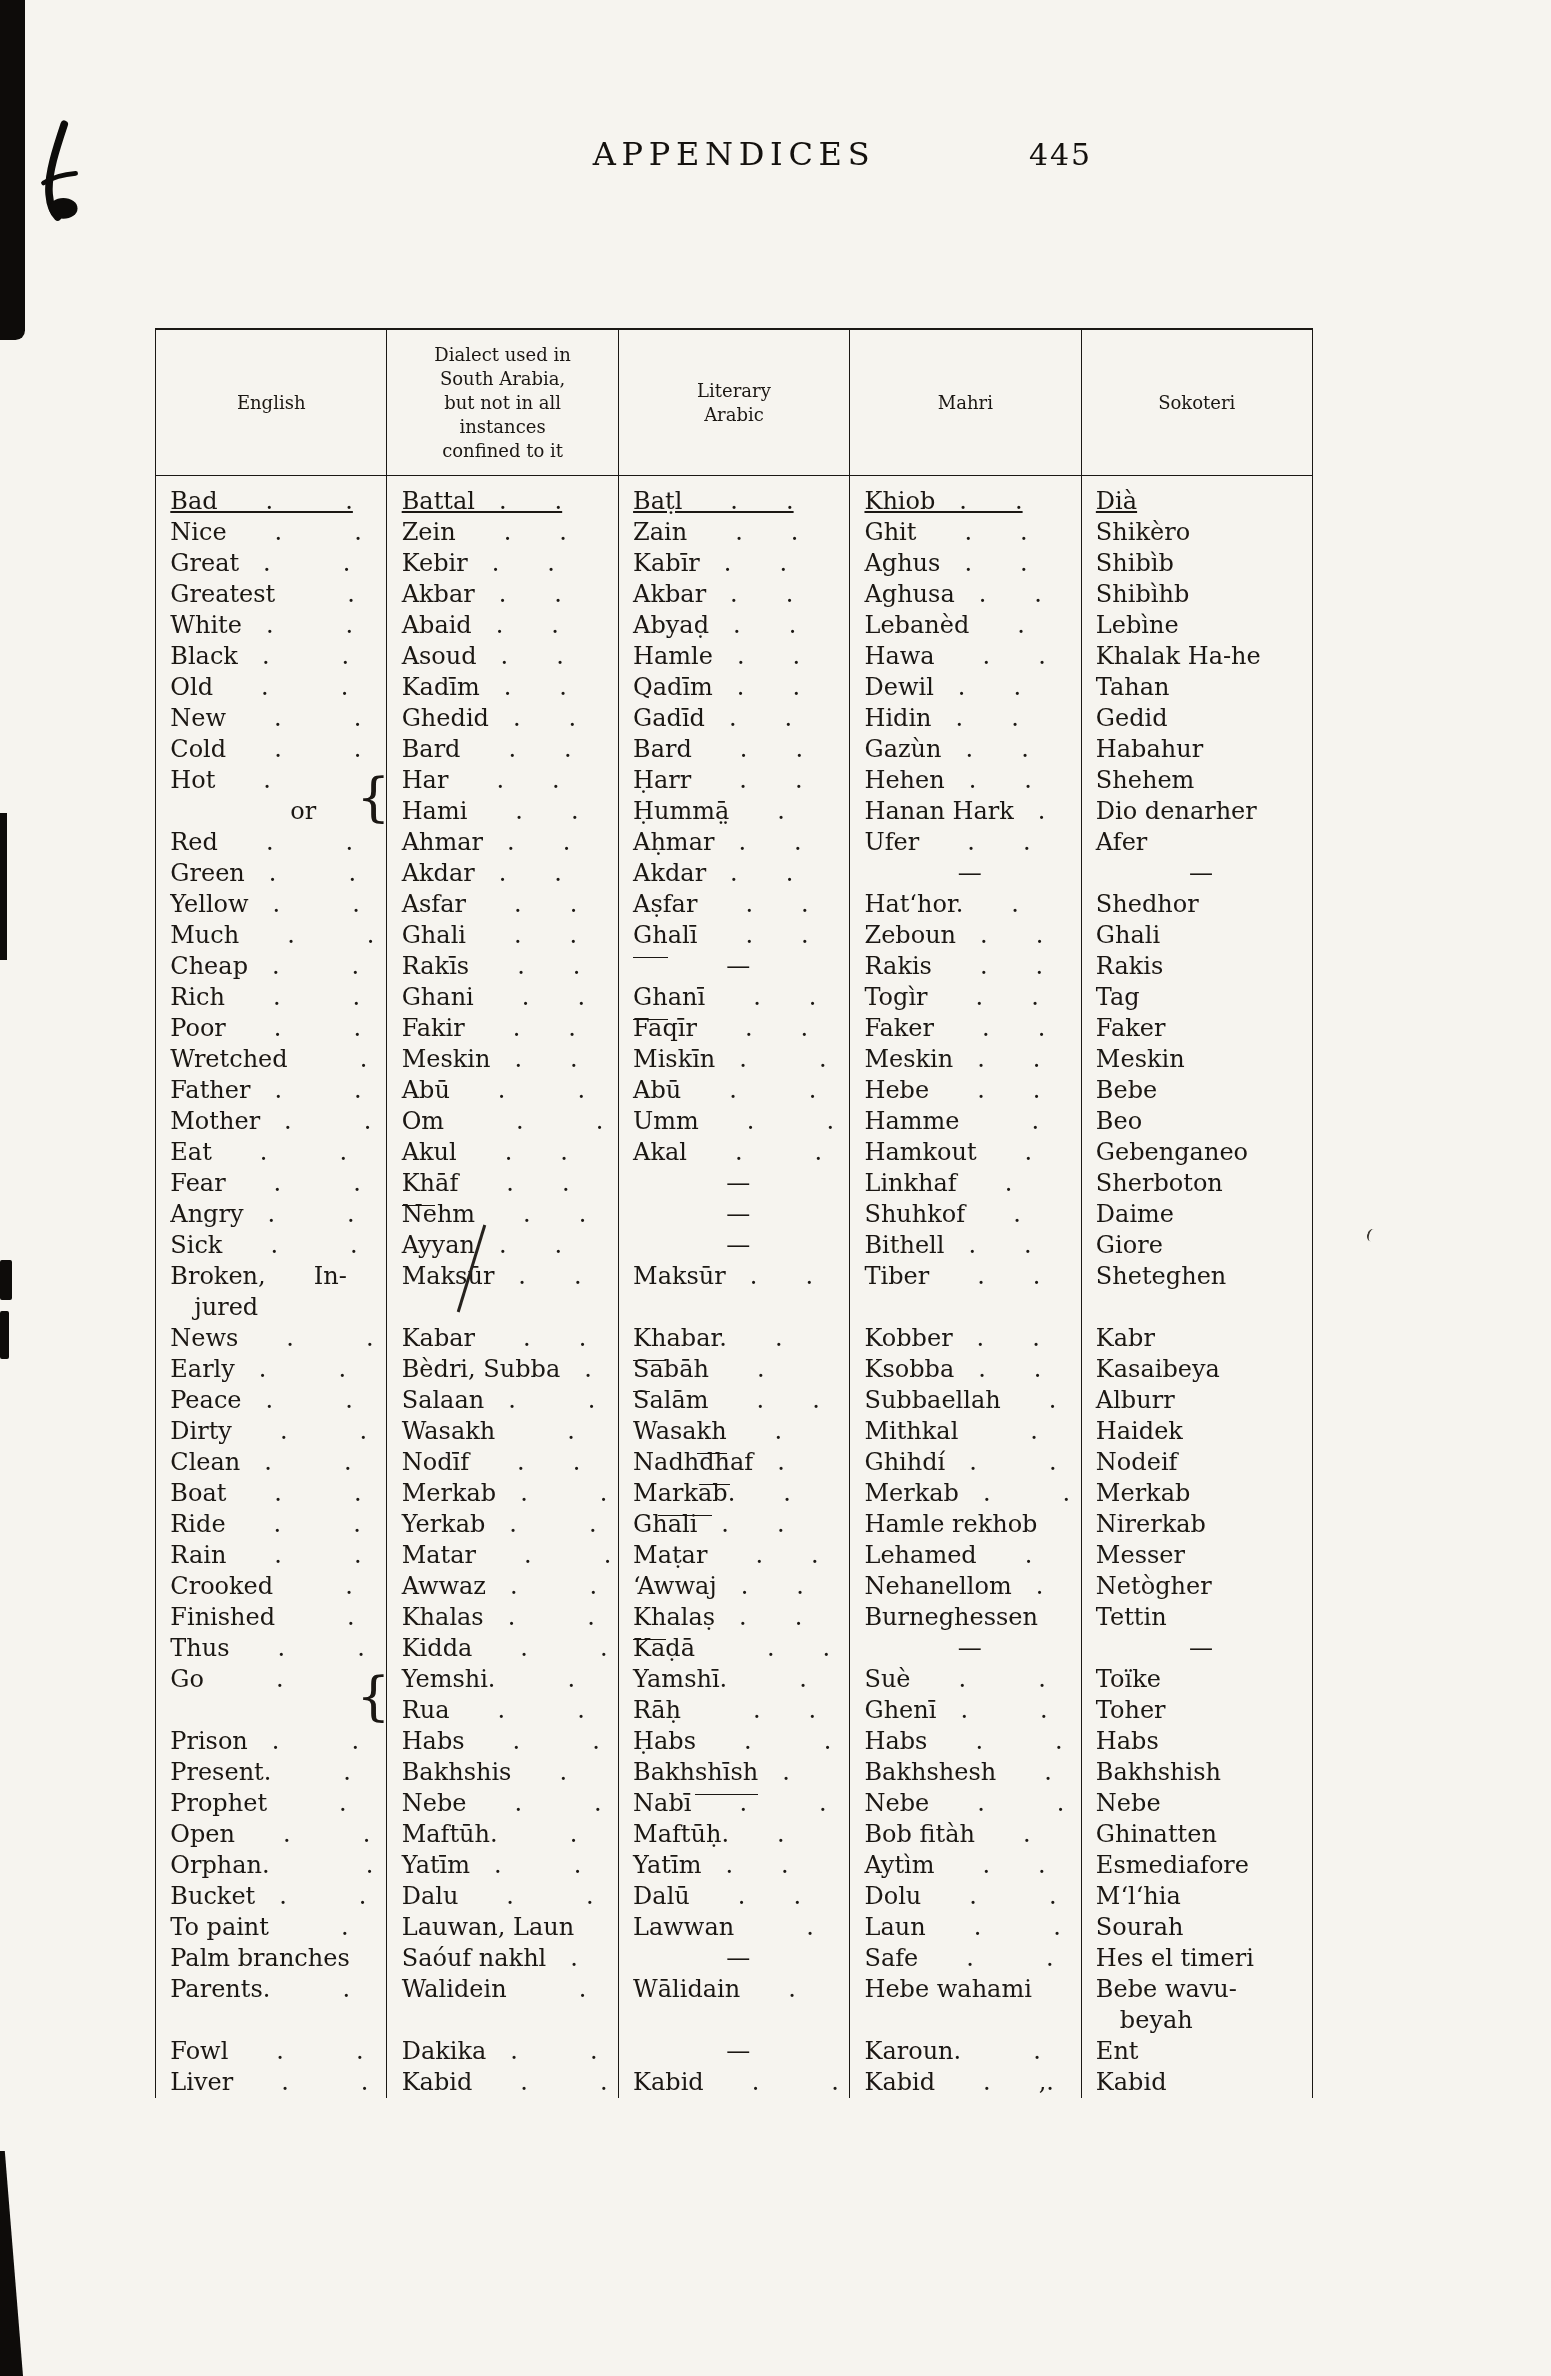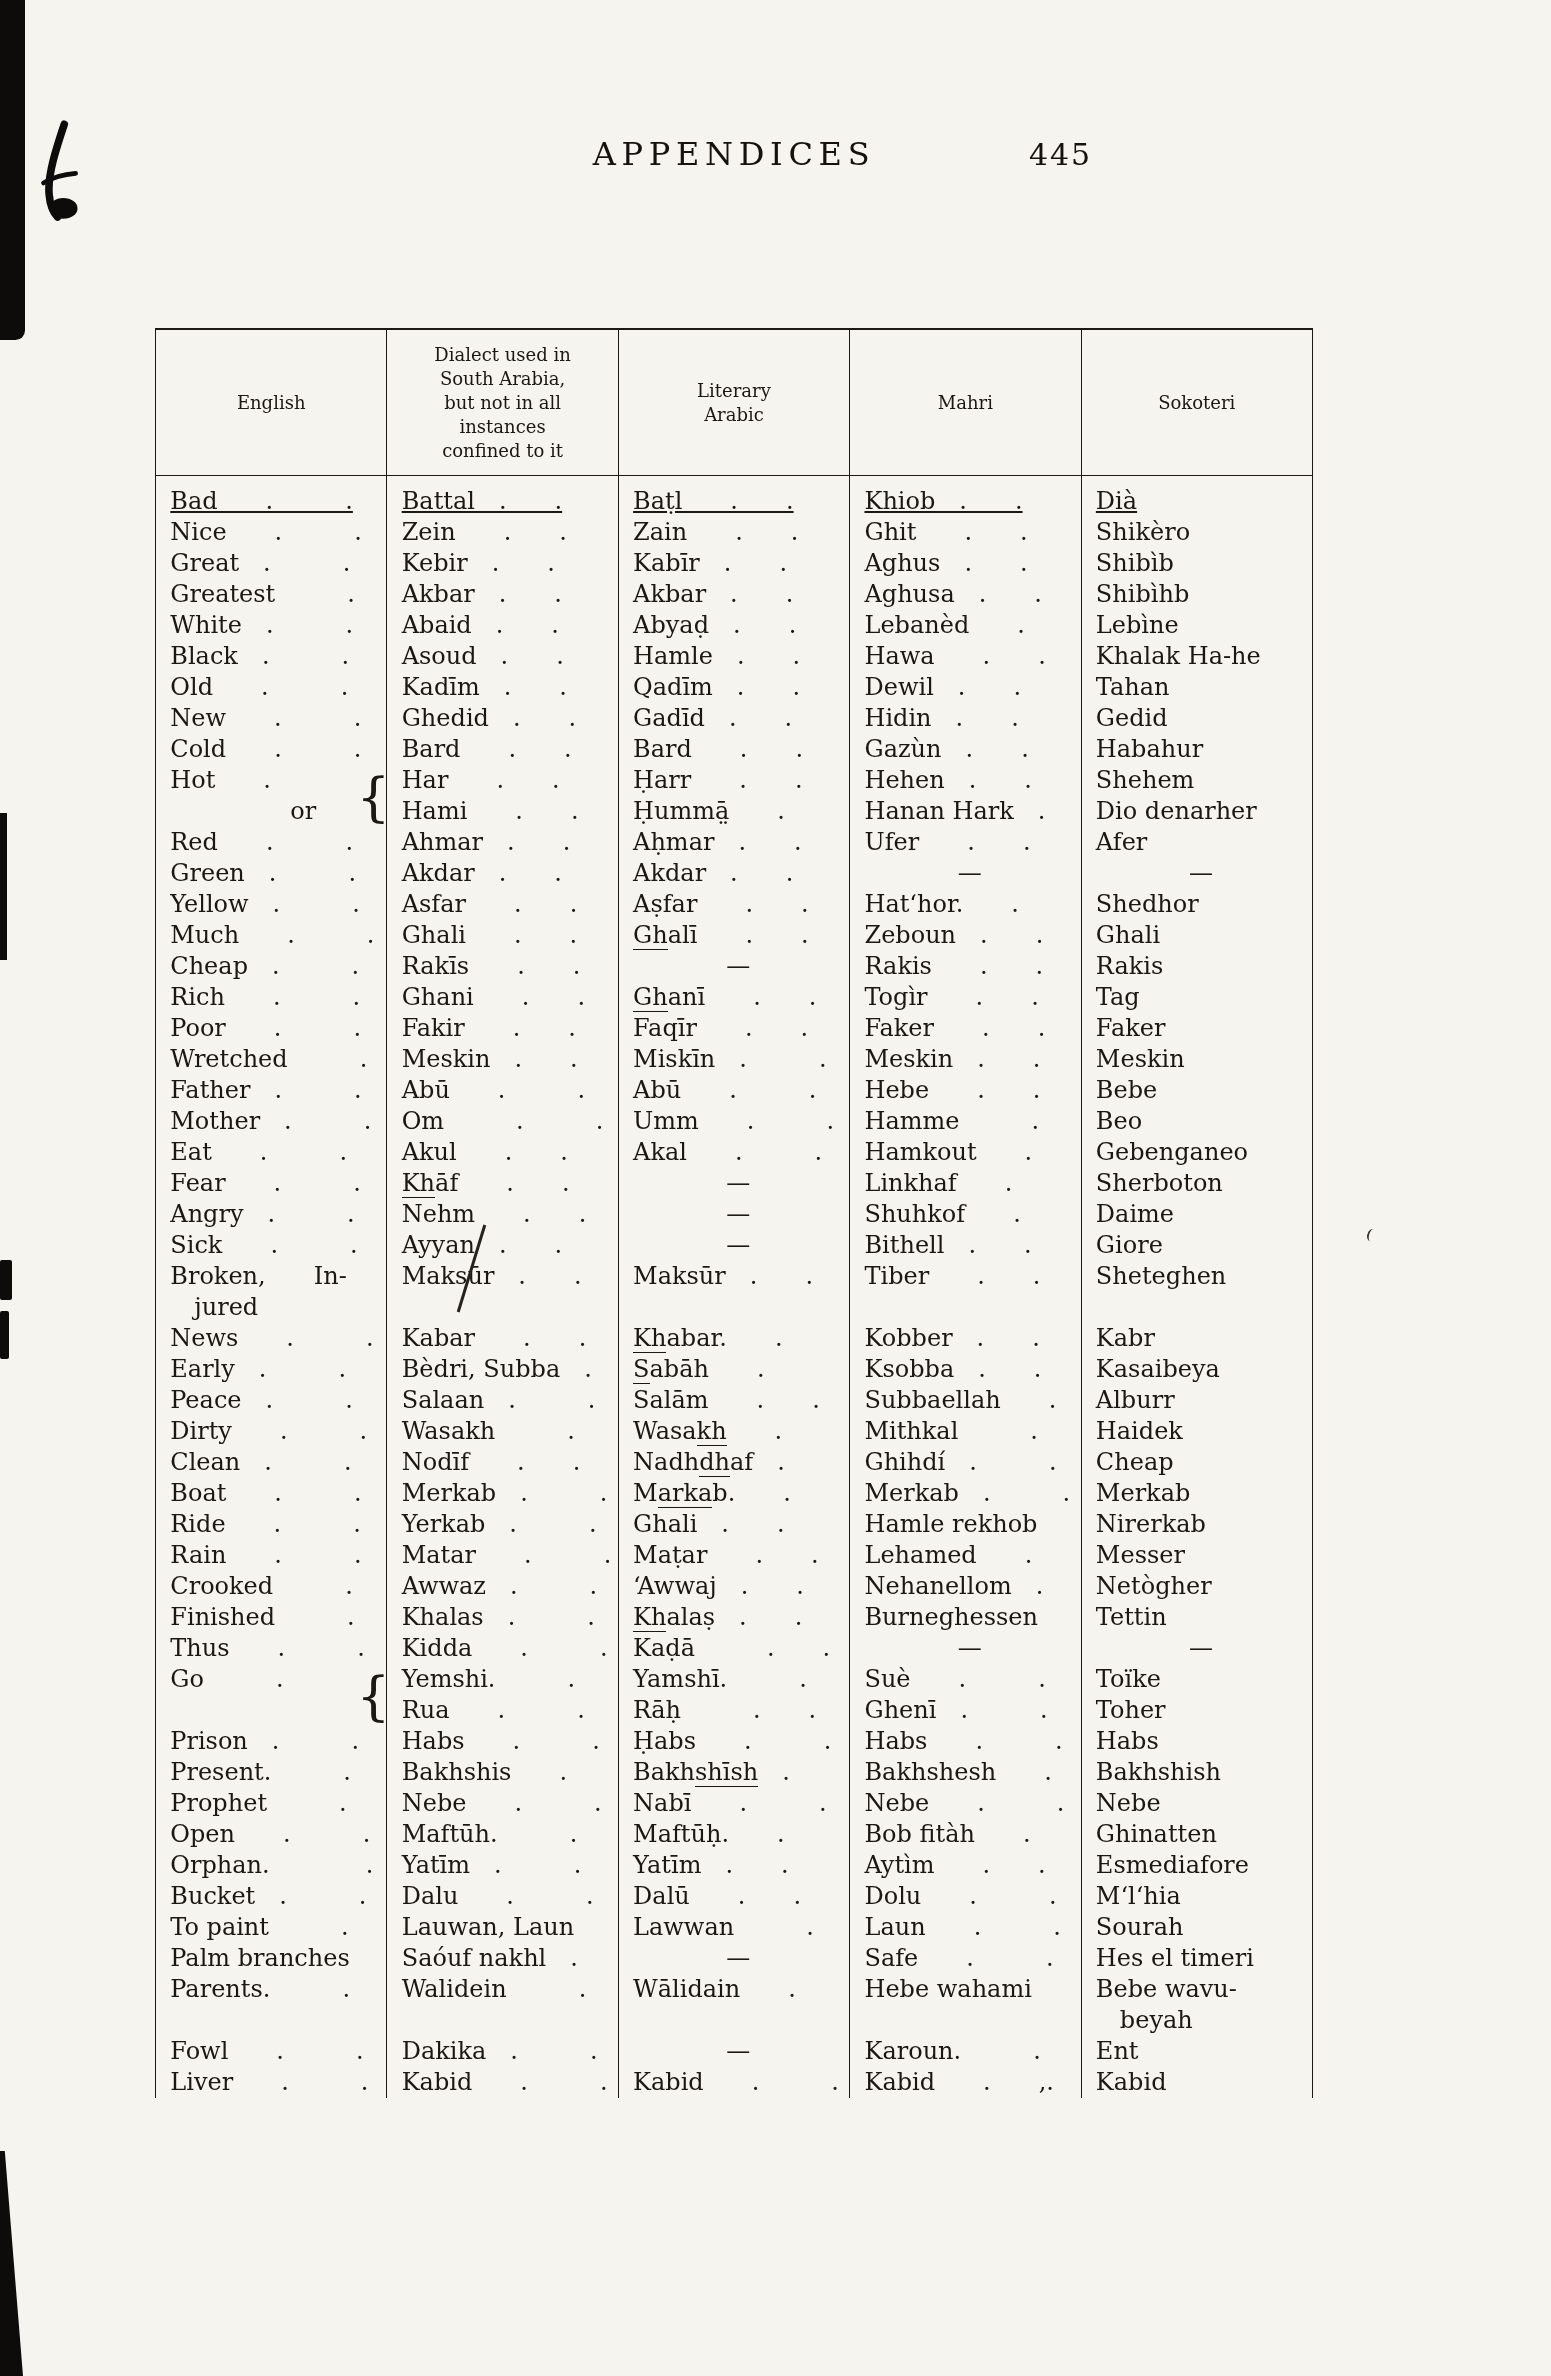--- a/index.html
+++ b/index.html
@@ -43,21 +43,21 @@
     font-size:24px;line-height:31px;
     padding:0 5.7px 0 14.3px;
     vertical-align:top;
     overflow:visible;
     position:relative;
   }
   table.vocab tr:first-child td{padding-top:9.5px;text-decoration:underline;}
   td.dash{text-align:center;padding-left:5.7px;}
   td.vmid{vertical-align:middle;}
   td.gaptop{padding-top:28.5px;margin-top:36px;}
-  .ul{border-bottom:1.9px solid #1b1713;padding-bottom:0px;}
+  .ul{border-bottom:1.9px solid #1b1713;padding-bottom:8px;}
   .brace{
     position:absolute;right:-3.8px;top:0px;
     font-size:53px;line-height:63px;height:63px;
     font-weight:normal;color:#1b1713;
   }
   
   .art{position:absolute;background:#0e0c0a;}
   #art-top-bar{left:0;top:0;width:25px;height:340px;border-bottom-right-radius:9.5px;}
   #art-strip-mid{left:0;top:813px;width:6.7px;height:147px;}
   #art-mark-a{left:0;top:1260px;width:12.4px;height:40px;border-radius:1.9px;}
@@ -299,21 +299,21 @@
           <td>Wasakh   .</td>
           <td>Wasa<span class="ul">kh</span>  .</td>
           <td>Mithkal   .</td>
           <td>Haidek</td>
         </tr>
         <tr>
           <td>Clean .   .</td>
           <td>Nodīf  .  .</td>
           <td>Nadh<span class="ul">dh</span>af .</td>
           <td>Ghihdí .   .</td>
-          <td>Cheap</td>
+          <td>Nodeif</td>
         </tr>
         <tr>
           <td>Boat  .   .</td>
           <td>Merkab .   .</td>
           <td>M<span class="ul">arka</span>b.  .</td>
           <td>Merkab .   .</td>
           <td>Merkab</td>
         </tr>
         <tr>
           <td>Ride  .   .</td>

